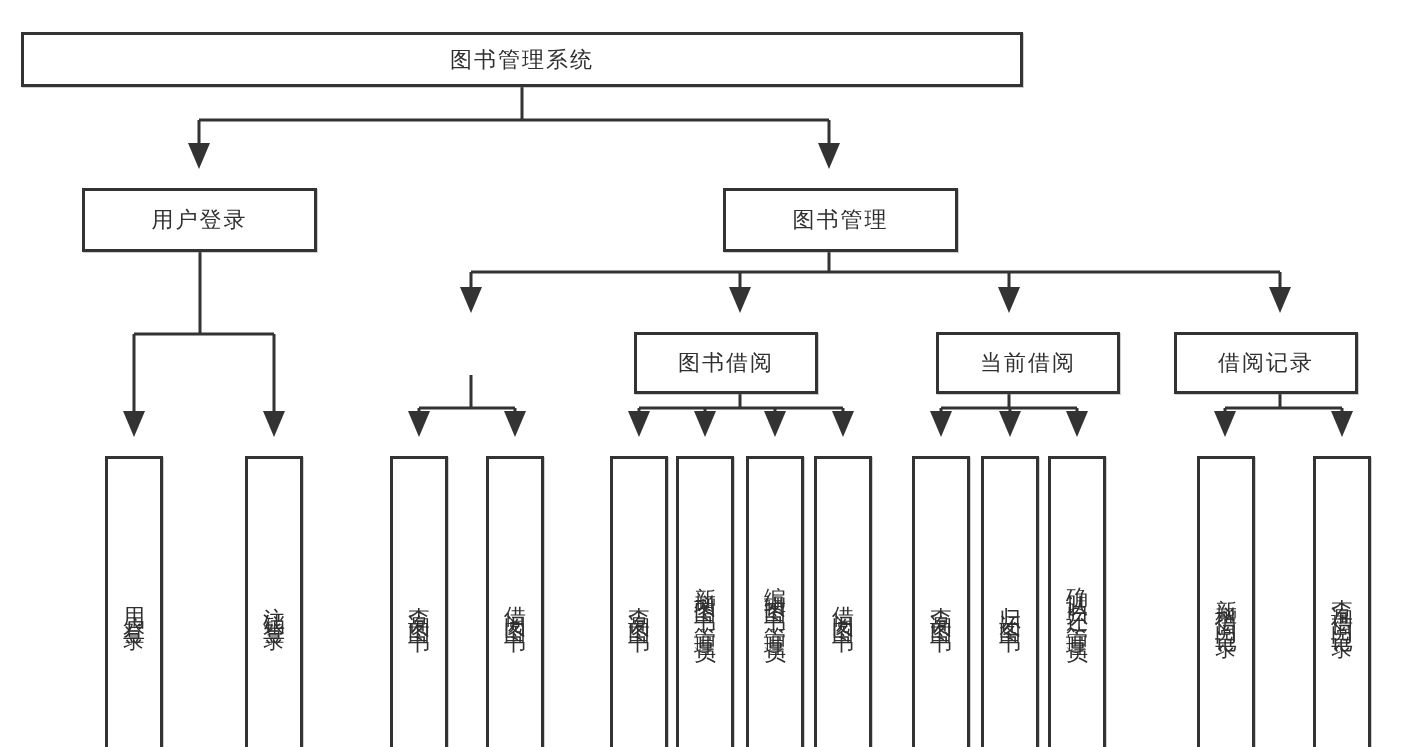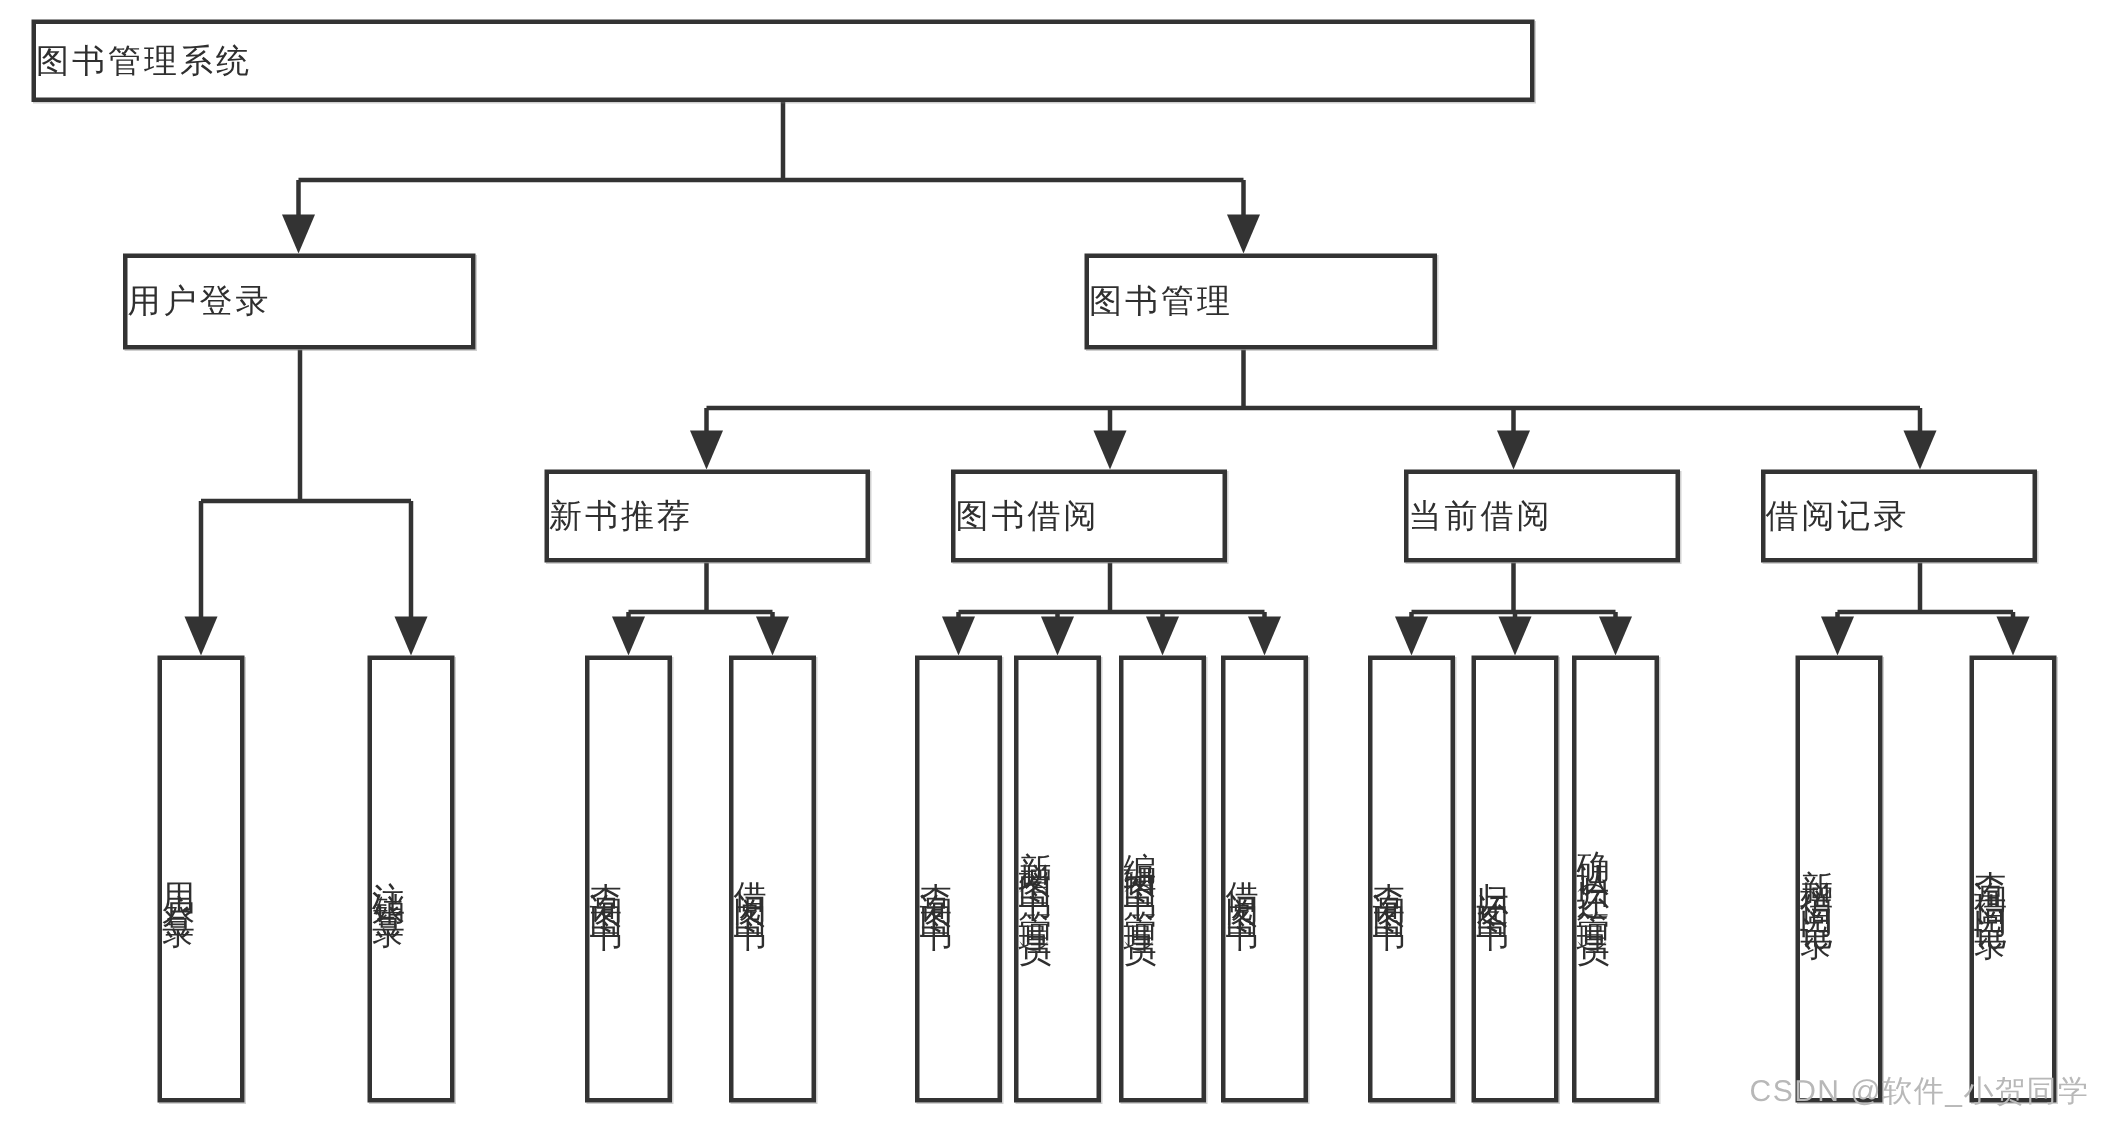--- a/index.html
+++ b/index.html
@@ -20,23 +20,24 @@
     left: 0; top: 0;
     width: 1405px; height: 747px;
   }
   .box {
     position: absolute;
     box-sizing: border-box;
     border: 3px solid var(--line-color, #333333);
     background: #ffffff;
     display: flex;
     align-items: center;
-    justify-content: flex-start;
+    justify-content: center;
     color: var(--text-color, #2f2f2f);
     box-shadow: 1px 1px 0 rgba(120,120,120,0.35);
+    margin-top: 19px;
   }
   .hlabel {
     font-size: 22px;
     letter-spacing: 2px;
     white-space: nowrap;
   }
   .root  { left: 21px;  top: 13px;  width: 1002px; height: 55px; }
   .lvl2  { top: 169px; width: 235px; height: 64px; }
   .lvl3  { top: 313px; width: 184px; height: 62px; }
   .leaf  { top: 437px; width: 58px;  height: 298px; }
@@ -98,23 +99,20 @@
     <span class="hlabel">图书管理系统</span>
   </div>
 
   <div class="box lvl2" style="left:82px">
     <span class="hlabel">用户登录</span>
   </div>
   <div class="box lvl2" style="left:723px">
     <span class="hlabel">图书管理</span>
   </div>
 
-  <div class="box lvl3" style="left:363px; width:217px">
-    <span class="hlabel">新书推荐</span>
-  </div>
   <div class="box lvl3" style="left:634px">
     <span class="hlabel">图书借阅</span>
   </div>
   <div class="box lvl3" style="left:936px">
     <span class="hlabel">当前借阅</span>
   </div>
   <div class="box lvl3" style="left:1174px">
     <span class="hlabel">借阅记录</span>
   </div>
 
@@ -155,15 +153,14 @@
     <span class="vtext">确认归还（管理员）</span>
   </div>
 
   <div class="box leaf" style="left:1197px">
     <span class="vtext">新增借阅记录</span>
   </div>
   <div class="box leaf" style="left:1313px">
     <span class="vtext">查询借阅记录</span>
   </div>
 
-  <div id="watermark">CSDN @软件_小贺同学</div>
 
 </div>
 
 </body></html>

